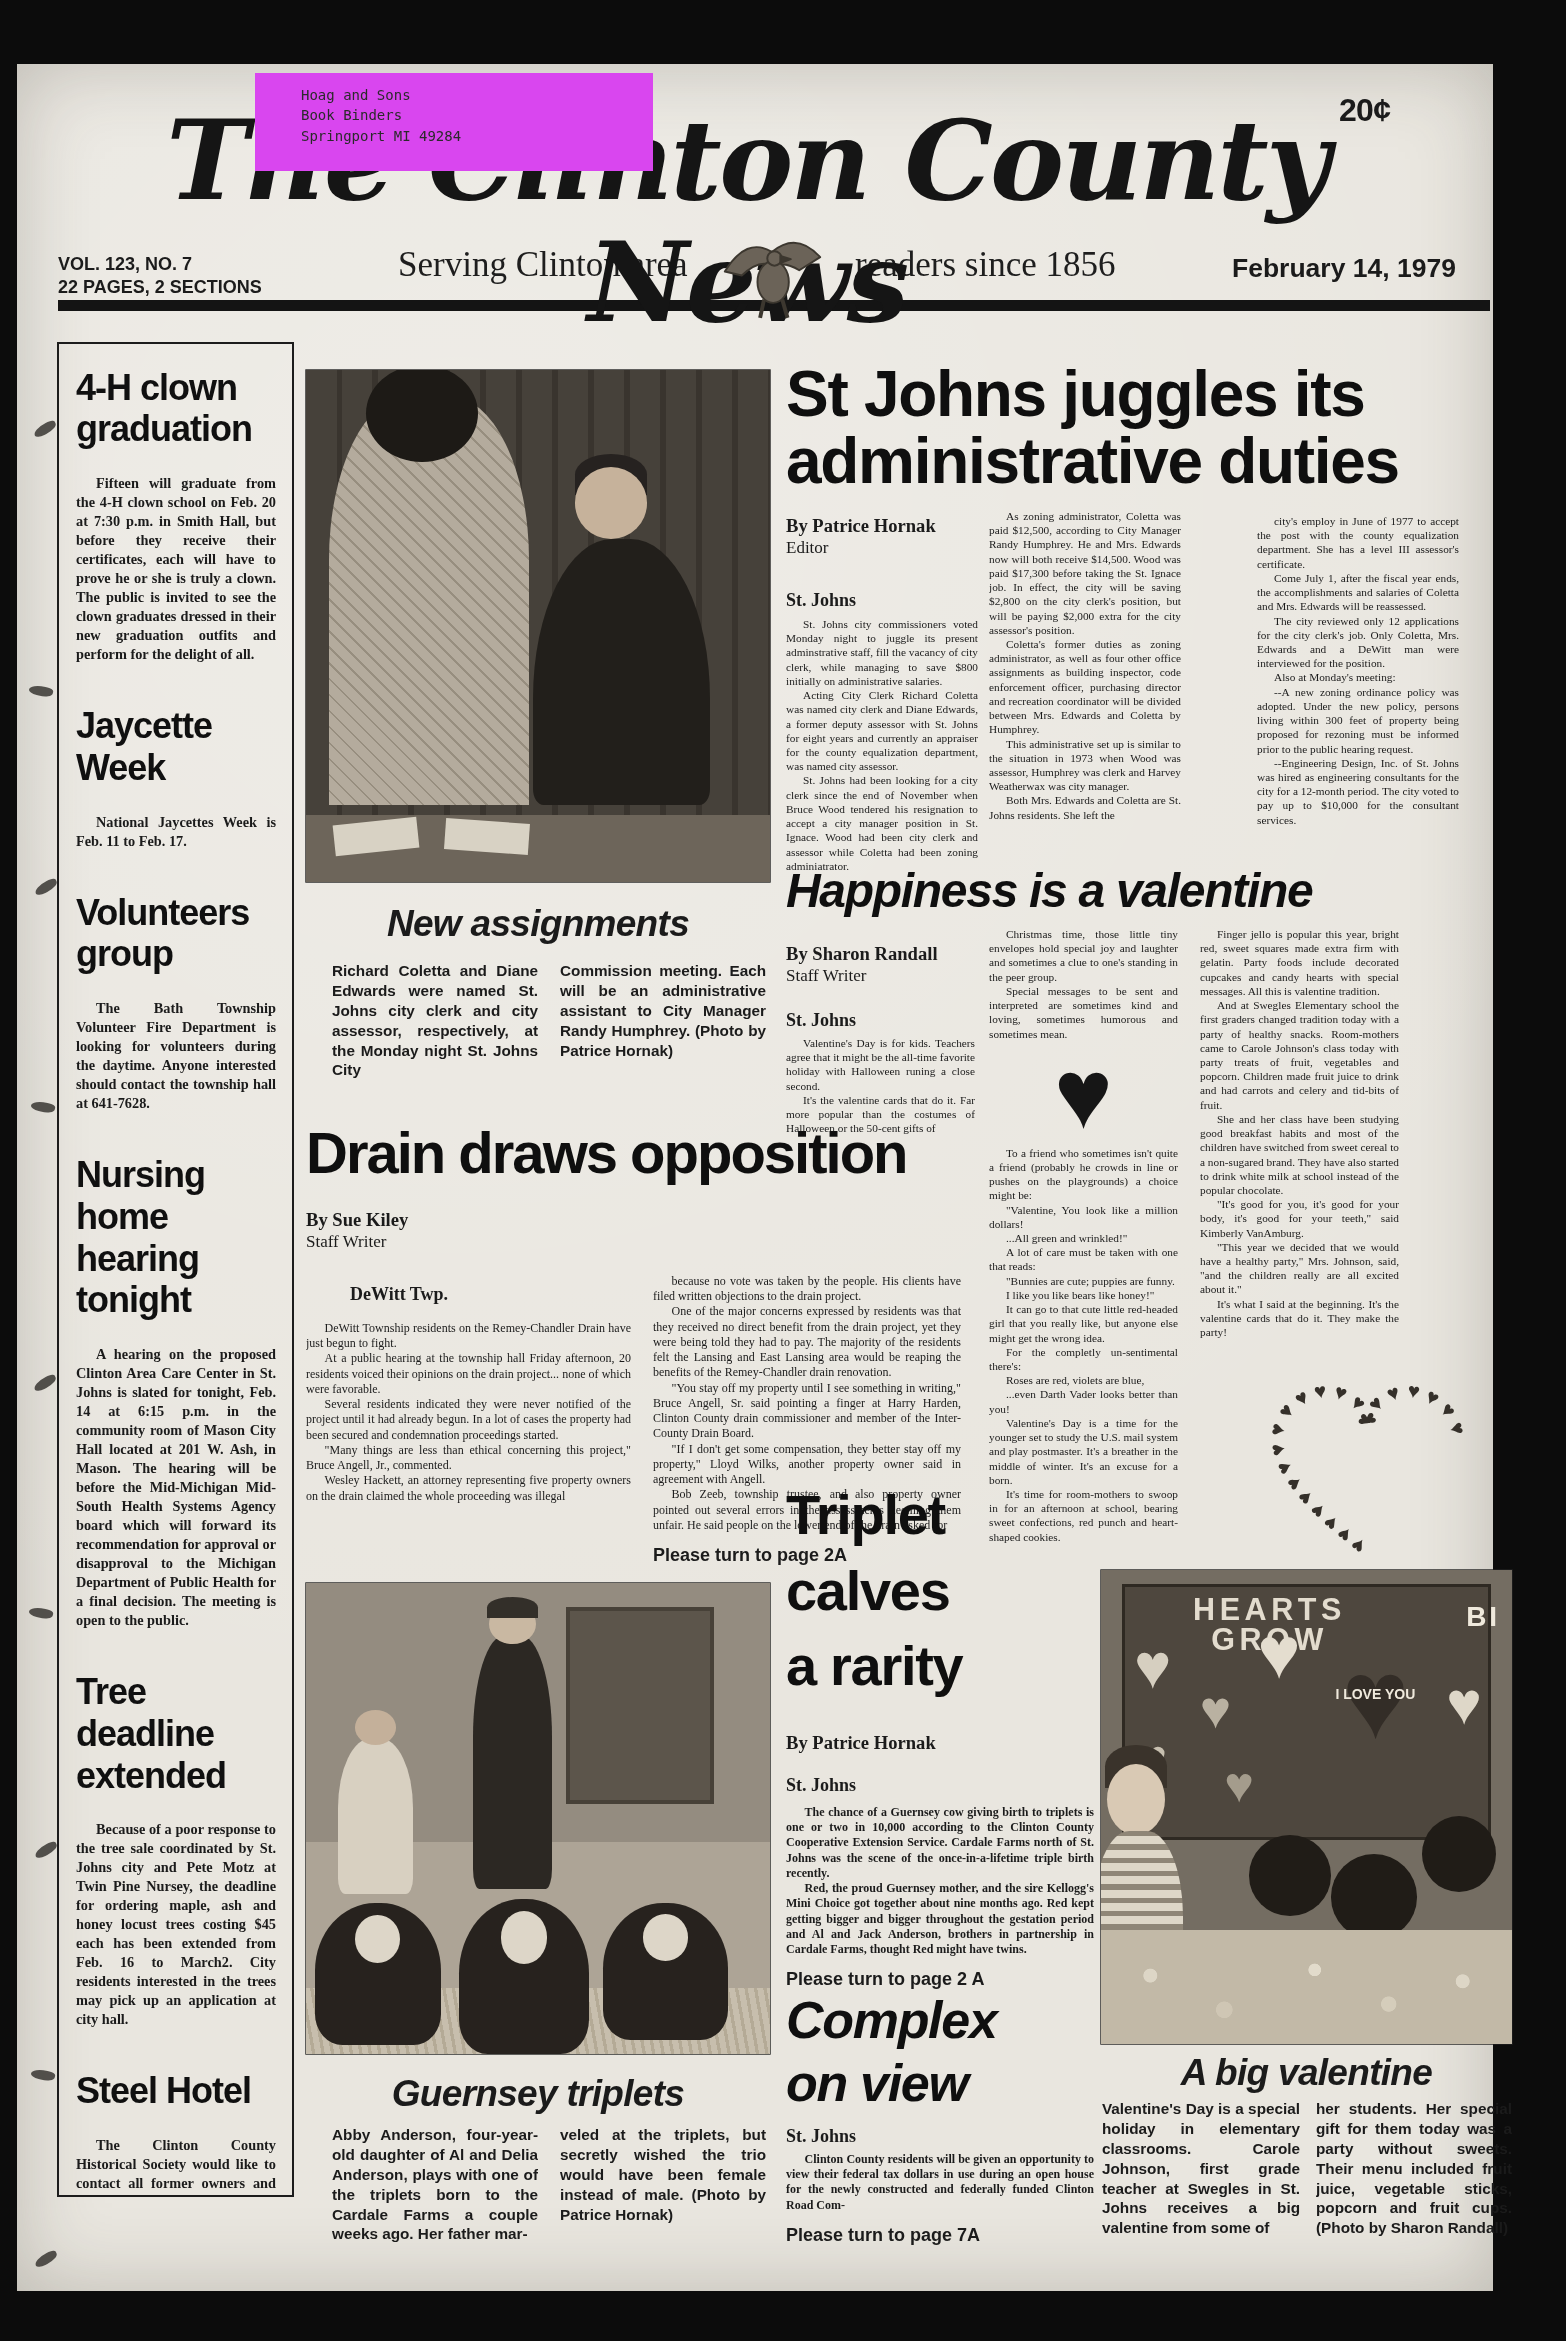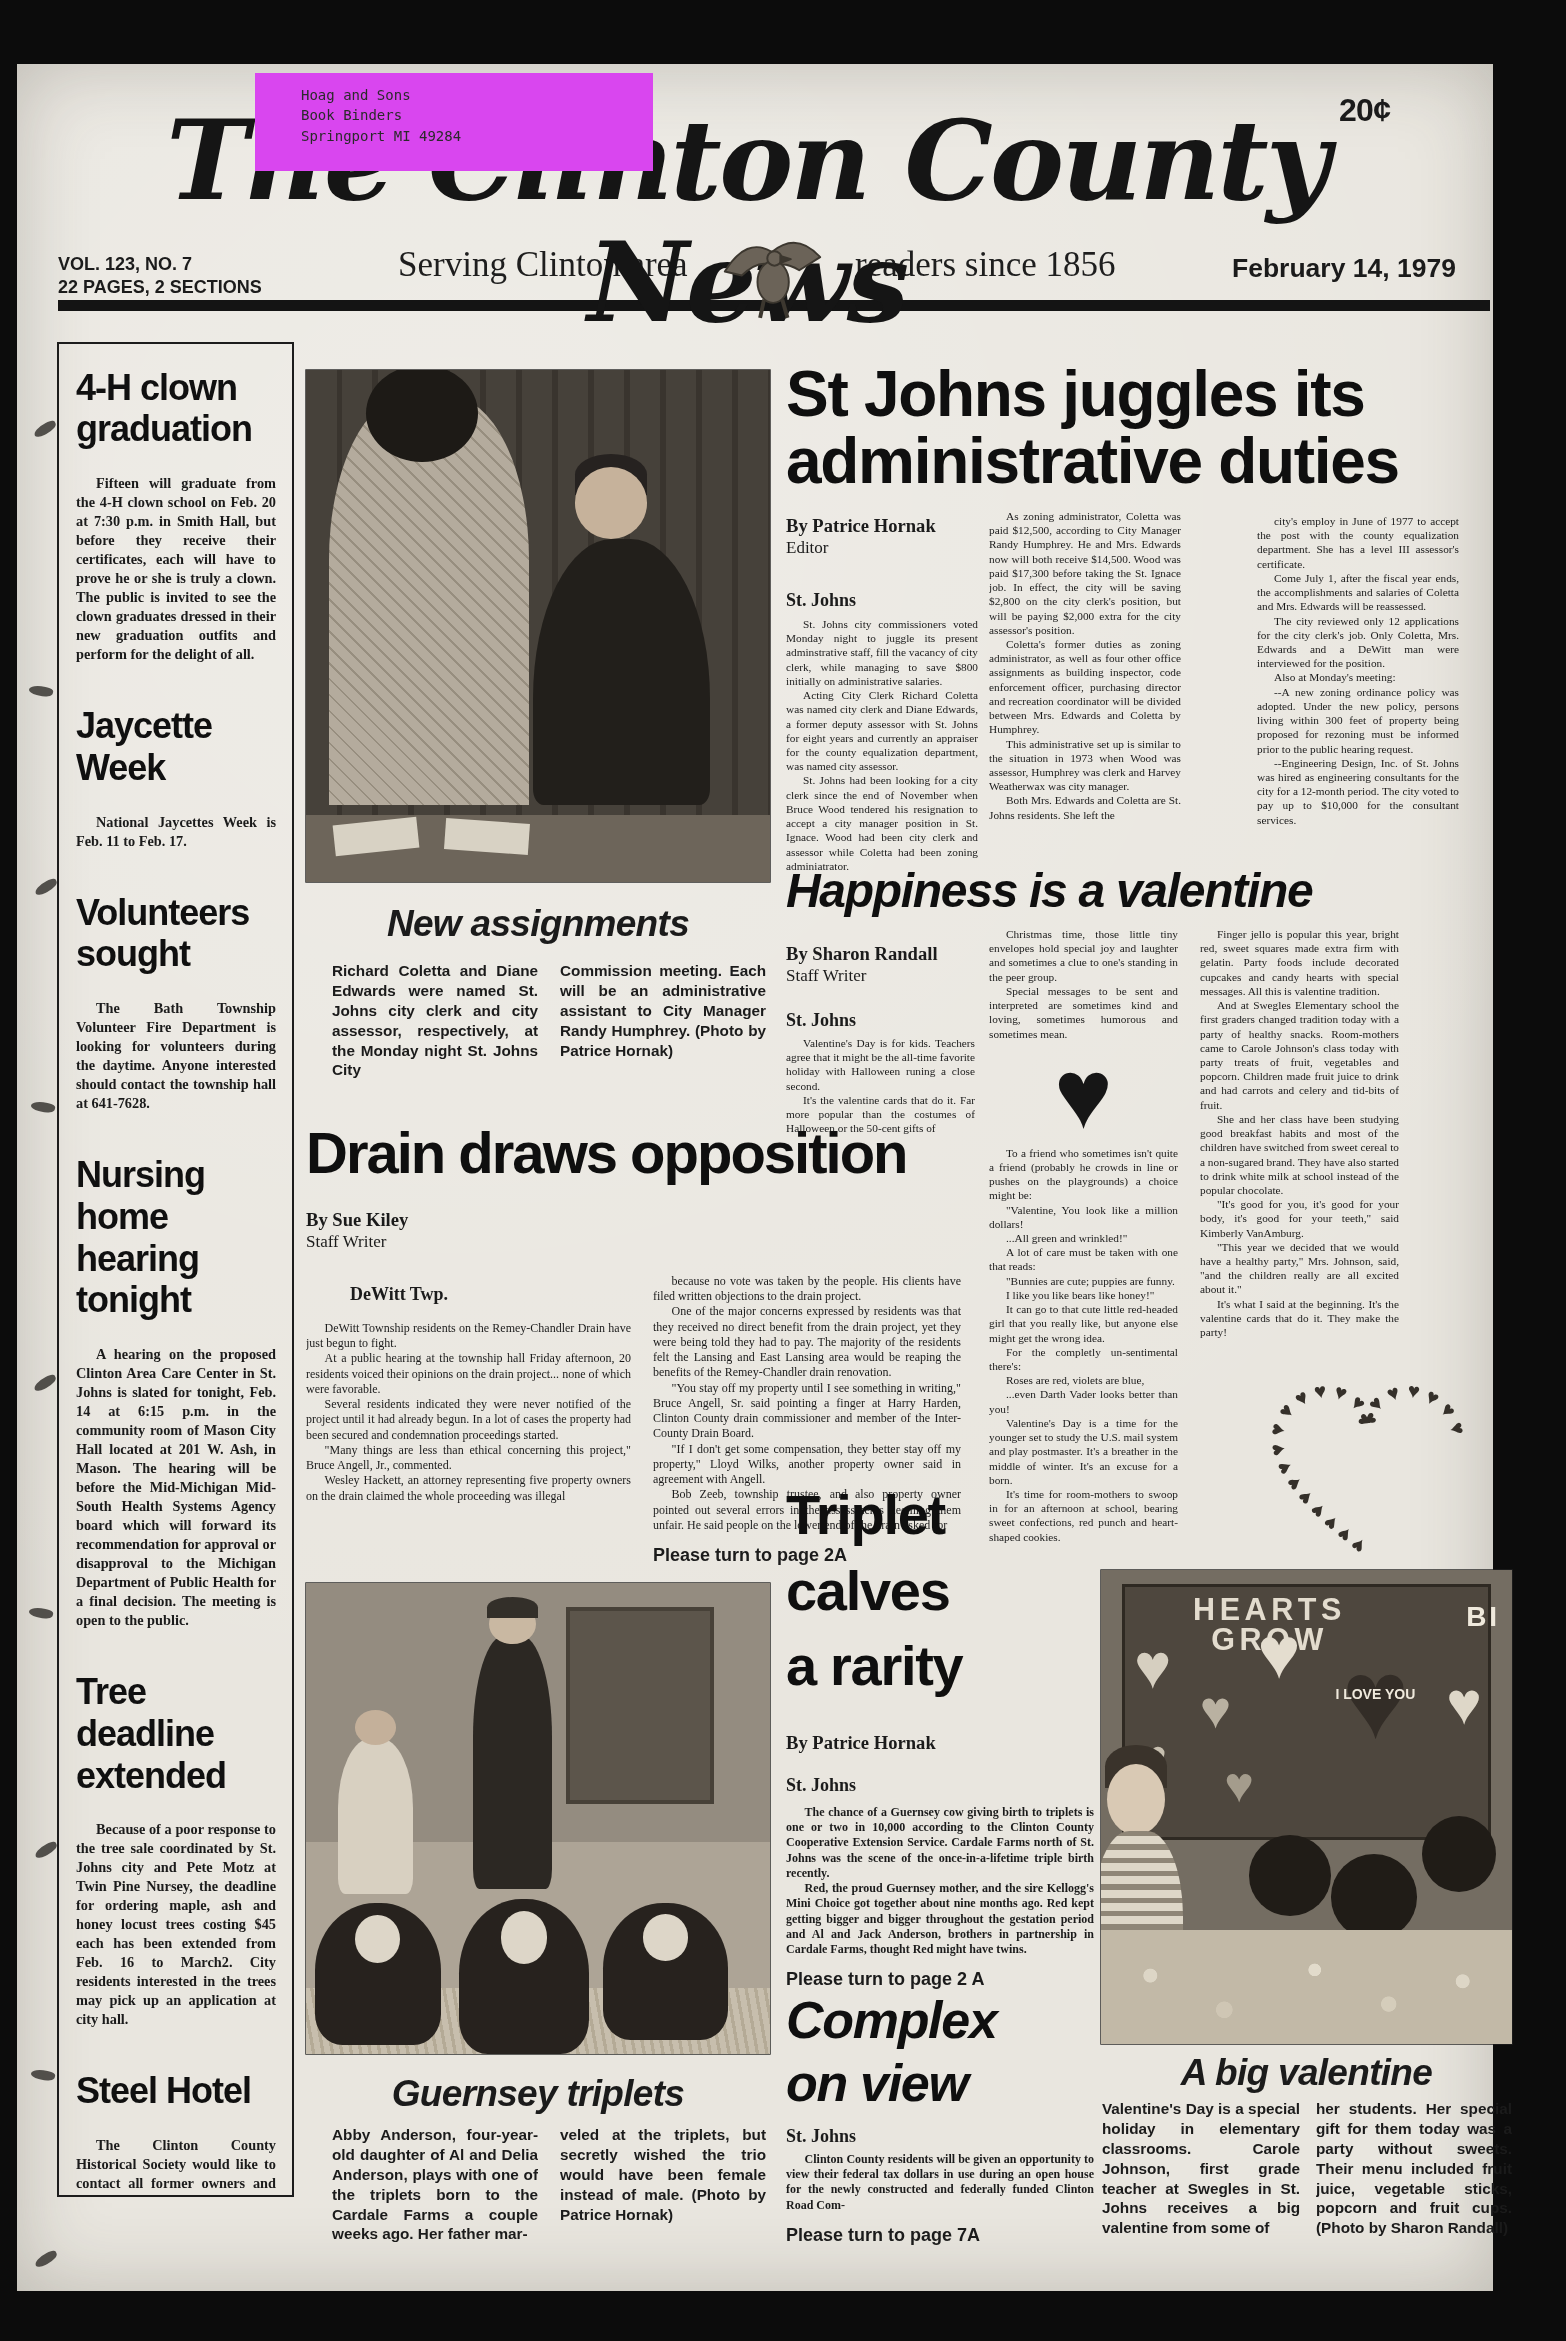--- a/index.html
+++ b/index.html
@@ -162,21 +162,21 @@
         <p>Fifteen will graduate from the 4-H clown school on Feb. 20 at 7:30 p.m. in Smith Hall, but before they receive their certificates, each will have to prove he or she is truly a clown. The public is invited to see the clown graduates dressed in their new graduation outfits and perform for the delight of all.</p>
       </div>
   </div>
   <div class="sb-sec">
     <h2 class="sb-head">Jaycette Week</h2>
     <div class="sb-body">
         <p>National Jaycettes Week is Feb. 11 to Feb. 17.</p>
       </div>
   </div>
   <div class="sb-sec">
-    <h2 class="sb-head">Volunteers sought</h2>
+    <h2 class="sb-head">Volunteers group</h2>
     <div class="sb-body">
         <p>The Bath Township Volunteer Fire Department is looking for volunteers during the daytime. Anyone interested should contact the township hall at 641-7628.</p>
       </div>
   </div>
   <div class="sb-sec">
     <h2 class="sb-head">Nursing home hearing tonight</h2>
     <div class="sb-body">
         <p>A hearing on the proposed Clinton Area Care Center in St. Johns is slated for tonight, Feb. 14 at 6:15 p.m. in the community room of Mason City Hall located at 201 W. Ash, in Mason. The hearing will be before the Mid-Michigan Mid-South Health Systems Agency board which will forward its recommendation for approval or disapproval to the Michigan Department of Public Health for a final decision. The meeting is open to the public.</p>
       </div>
   </div>

